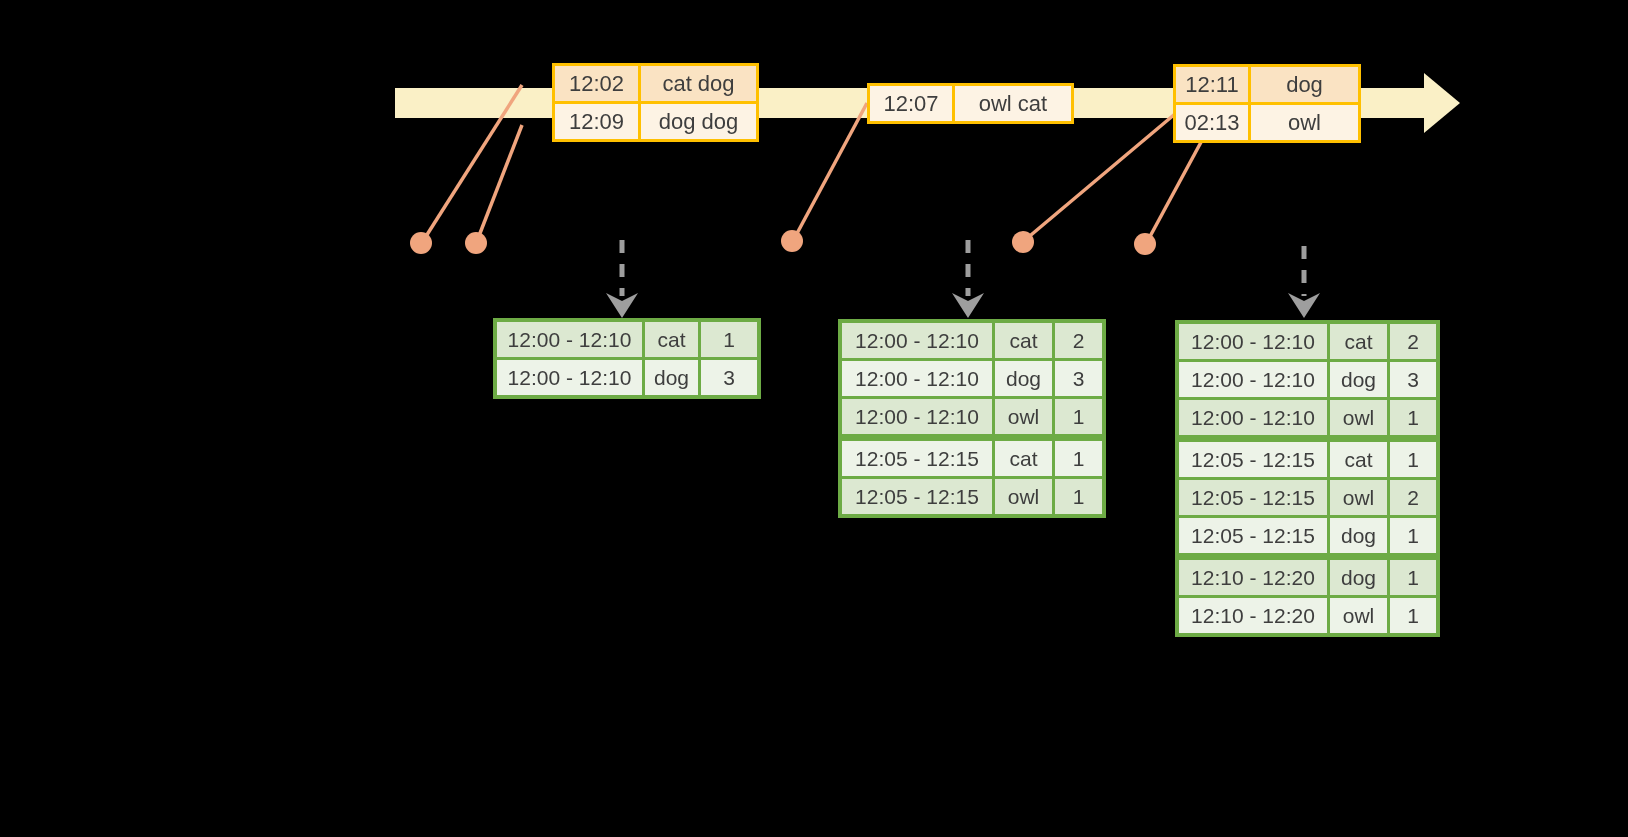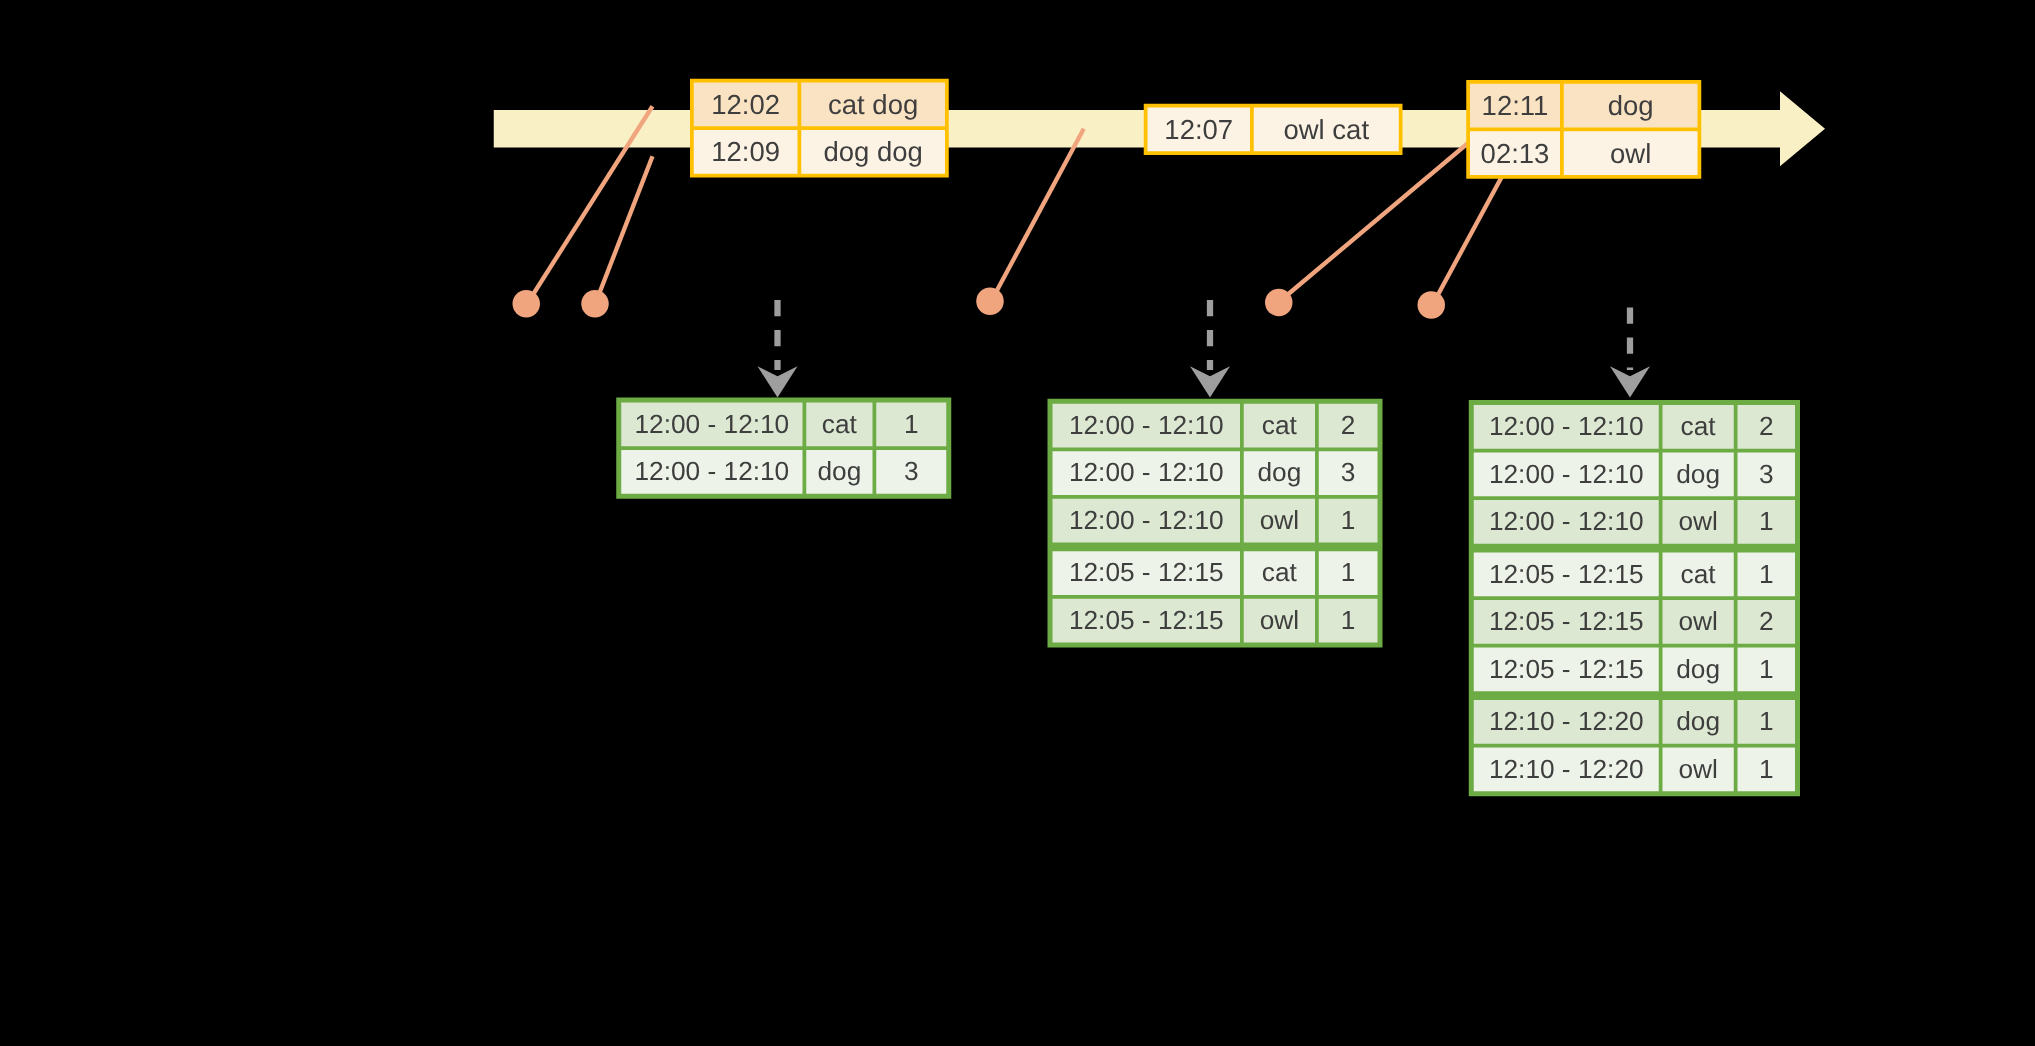--- a/index.html
+++ b/index.html
@@ -22,21 +22,21 @@
     border-bottom:30px solid transparent;
     border-left:36px solid var(--timeline-fill,#FAF0C6);
   }
 
   
   .etable{
     display:grid;gap:3px;padding:3px;z-index:2;
     background:var(--event-border,#FFC000);
   }
   #event-table-1{left:552px;top:63px;width:201px;grid-template-columns:83px 1fr;}
-  #event-table-2{left:867px;top:83px;width:201px;grid-template-columns:82px 1fr;margin-left:48px;}
+  #event-table-2{left:867px;top:83px;width:201px;grid-template-columns:82px 1fr;}
   #event-table-3{left:1173px;top:64px;width:182px;grid-template-columns:72px 1fr;}
   .ecell{
     height:35px;display:flex;align-items:center;justify-content:center;
     font-size:22px;line-height:1;
   }
   .e-dark{background:var(--event-cell-dark,#FAE3C3);}
   .e-light{background:var(--event-cell-light,#FDF3E4);}
 
   
   .rtable{

